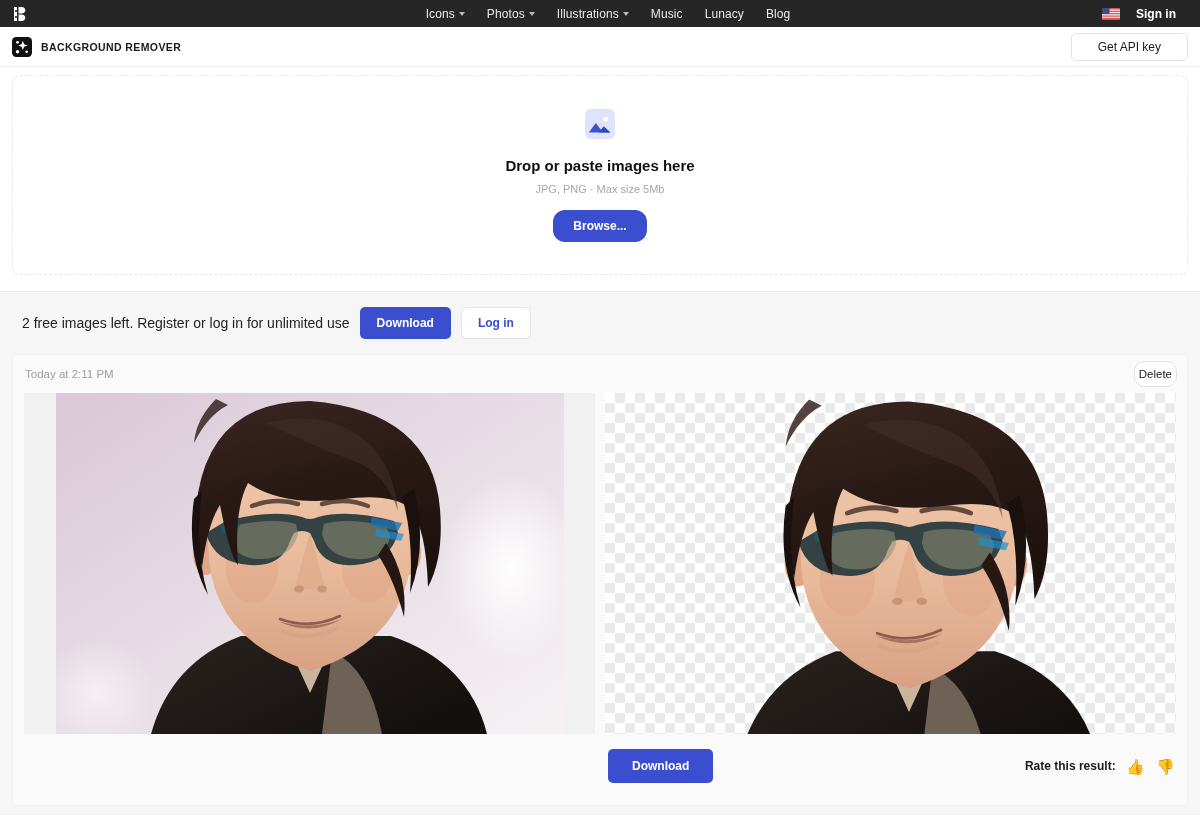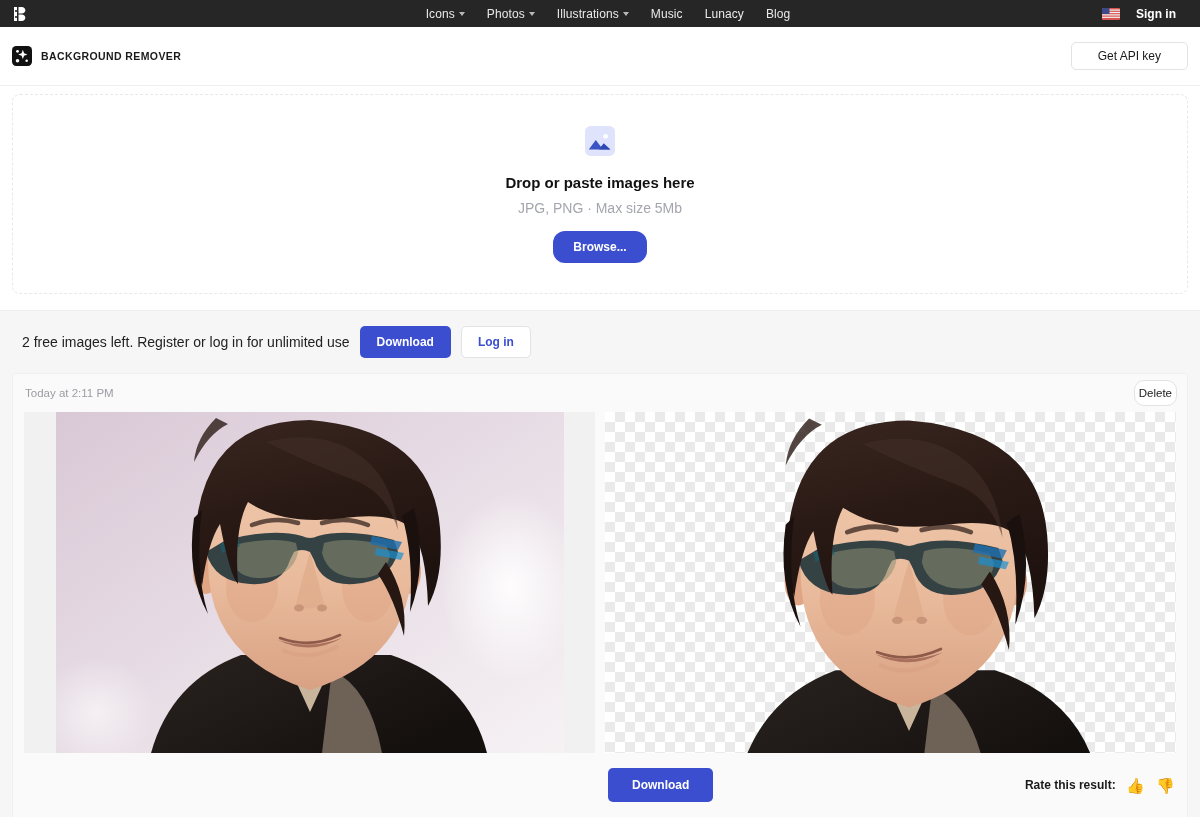--- a/index.html
+++ b/index.html
@@ -28,42 +28,42 @@
            border-right: 3.5px solid transparent; border-top: 4px solid #b9b9b9; display:block;}
   .topright {
     margin-left: auto; display: flex; align-items: center; gap: 16px;
     padding-right: 24px; z-index: 2;
   }
   .flag { width: 18px; height: 12px; border-radius: 1px; display:block;}
   .signin { color: #ffffff; font-size: 12px; font-weight: 700; text-decoration: none; }
 
   
   .appbar {
-    height: 59px; background: #fff; display: flex; align-items: center;
+    height: 40px; background: #fff; display: flex; align-items: center;
     padding: 0 12px; border-bottom: 1px solid #f0f0f0;
   }
   .brand { display: flex; align-items: center; gap: 9px; }
   .brand-mark { width: 20px; height: 20px; display:block; }
   .brand-name { font-size: 10.5px; font-weight: 700; letter-spacing: .4px; color: #1a1a1a; }
   .apikey-btn {
     margin-left: auto; font-size: 12px; color: #1a1a1a; font-weight: 400;
     background: #fff; border: 1px solid #e3e3e6; border-radius: 5px;
     padding: 6px 26px; cursor: pointer; font-family: inherit;
   }
 
   
   .dropzone-wrap { padding: 8px 12px 16px; background: #fff; }
   .dropzone {
     height: 200px; border: 1.5px dashed #e6e8ed; border-radius: 8px;
     display: flex; flex-direction: column; align-items: center; justify-content: center;
     background: #fff;
   }
   .dz-icon { width: 30px; height: 30px; display:block; margin-bottom: 18px; }
   .dz-title { font-size: 15px; font-weight: 700; color: #111; margin-bottom: 9px; }
-  .dz-sub { font-size: 14px; color: #a4a6ad; margin-bottom: 15px; }
+  .dz-sub { font-size: 11px; color: #a4a6ad; margin-bottom: 15px; }
   .browse-btn {
     background: #3b4ed0; color: #fff; font-size: 12px; font-weight: 700;
     border: none; border-radius: 12px; padding: 9px 20px; cursor: pointer;
     font-family: inherit;
   }
 
   
   .results {
     background: #f6f6f7; border-top: 1px solid #ededee;
     height: 524px; padding: 0 12px;

